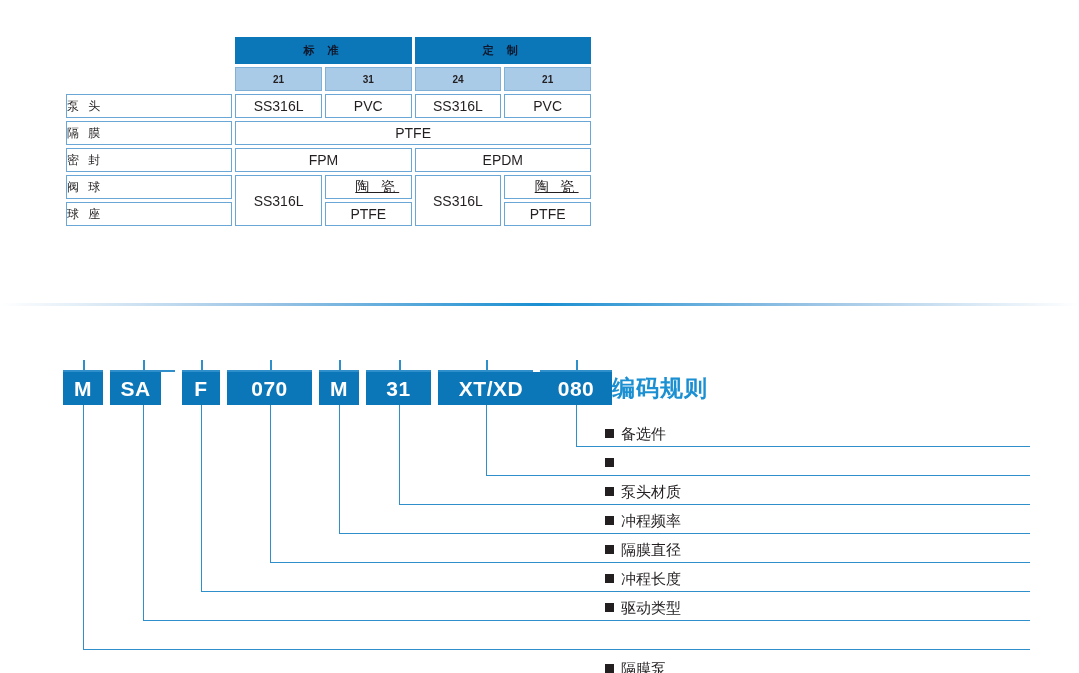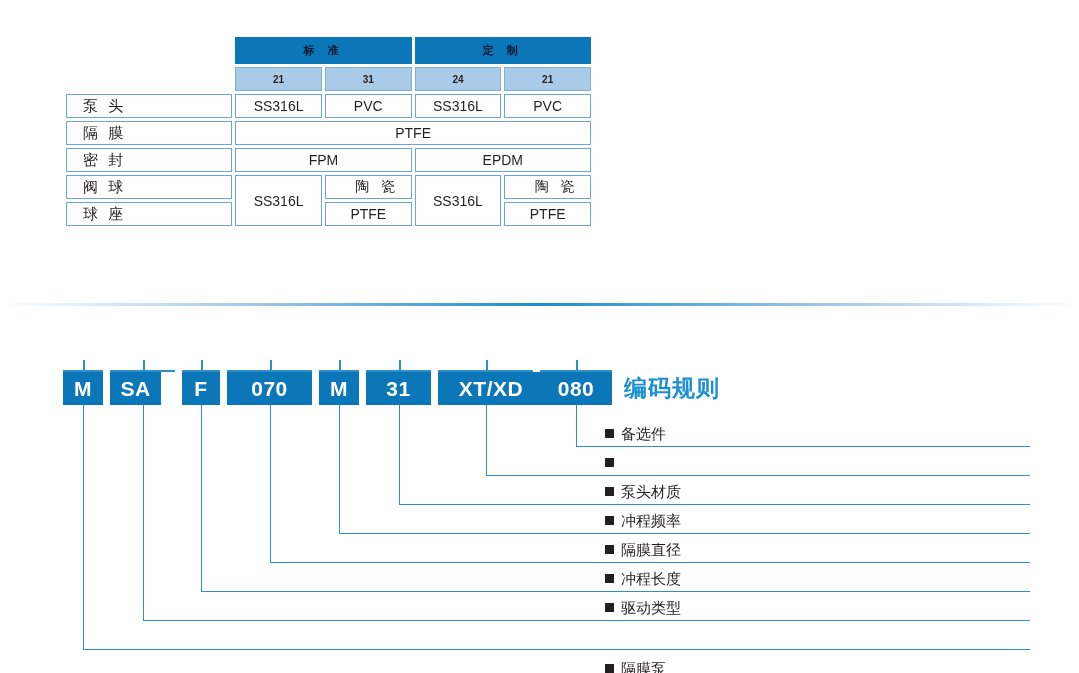--- a/index.html
+++ b/index.html
@@ -30,23 +30,23 @@
     background: #ffffff;
     color: #231f20;
     font-size: 14px;
     text-align: center;
     height: 22px;
     padding: 0 2px;
     white-space: nowrap;
   }
   #spec-table td.rowlabel {
     text-align: left;
-    padding-left: 16px;
+    padding-left: 0;
     letter-spacing: 3px;
-    font-size: 15px;
+    font-size: 12px;
     color: #231f20;
   }
   #spec-table td.hdr-main {
     background: #0b76b8;
     border: 1px solid #0b76b8;
     color: #0f172a;
     font-weight: bold;
     font-size: 11px;
     letter-spacing: 5px;
     height: 25px;
@@ -59,20 +59,21 @@
     font-size: 10px;
     height: 22px;
   }
   #spec-table td.blank {
     border: none;
     background: transparent;
   }
   #spec-table td.cjk {
     letter-spacing: 4px;
     padding-left: 20px;
+    text-decoration: underline;
   }
   .col-label { width: 163px; }
   .col-v     { width: 85px; }
 
   
   #divider {
     position: absolute;
     left: 0;
     top: 303px;
     width: 1079px;
@@ -126,21 +127,20 @@
 
   #code-title {
     position: absolute;
     left: 612px;
     top: 373px;
     font-size: 23px;
     font-weight: bold;
     color: #1a8fd1;
     letter-spacing: 1px;
     pointer-events: auto;
-    margin-left: 12px;
   }
   .legend-item {
     position: absolute;
     left: 605px;
     font-size: 15px;
     color: #231f20;
     white-space: nowrap;
     pointer-events: auto;
   }
   .legend-item .bullet {

